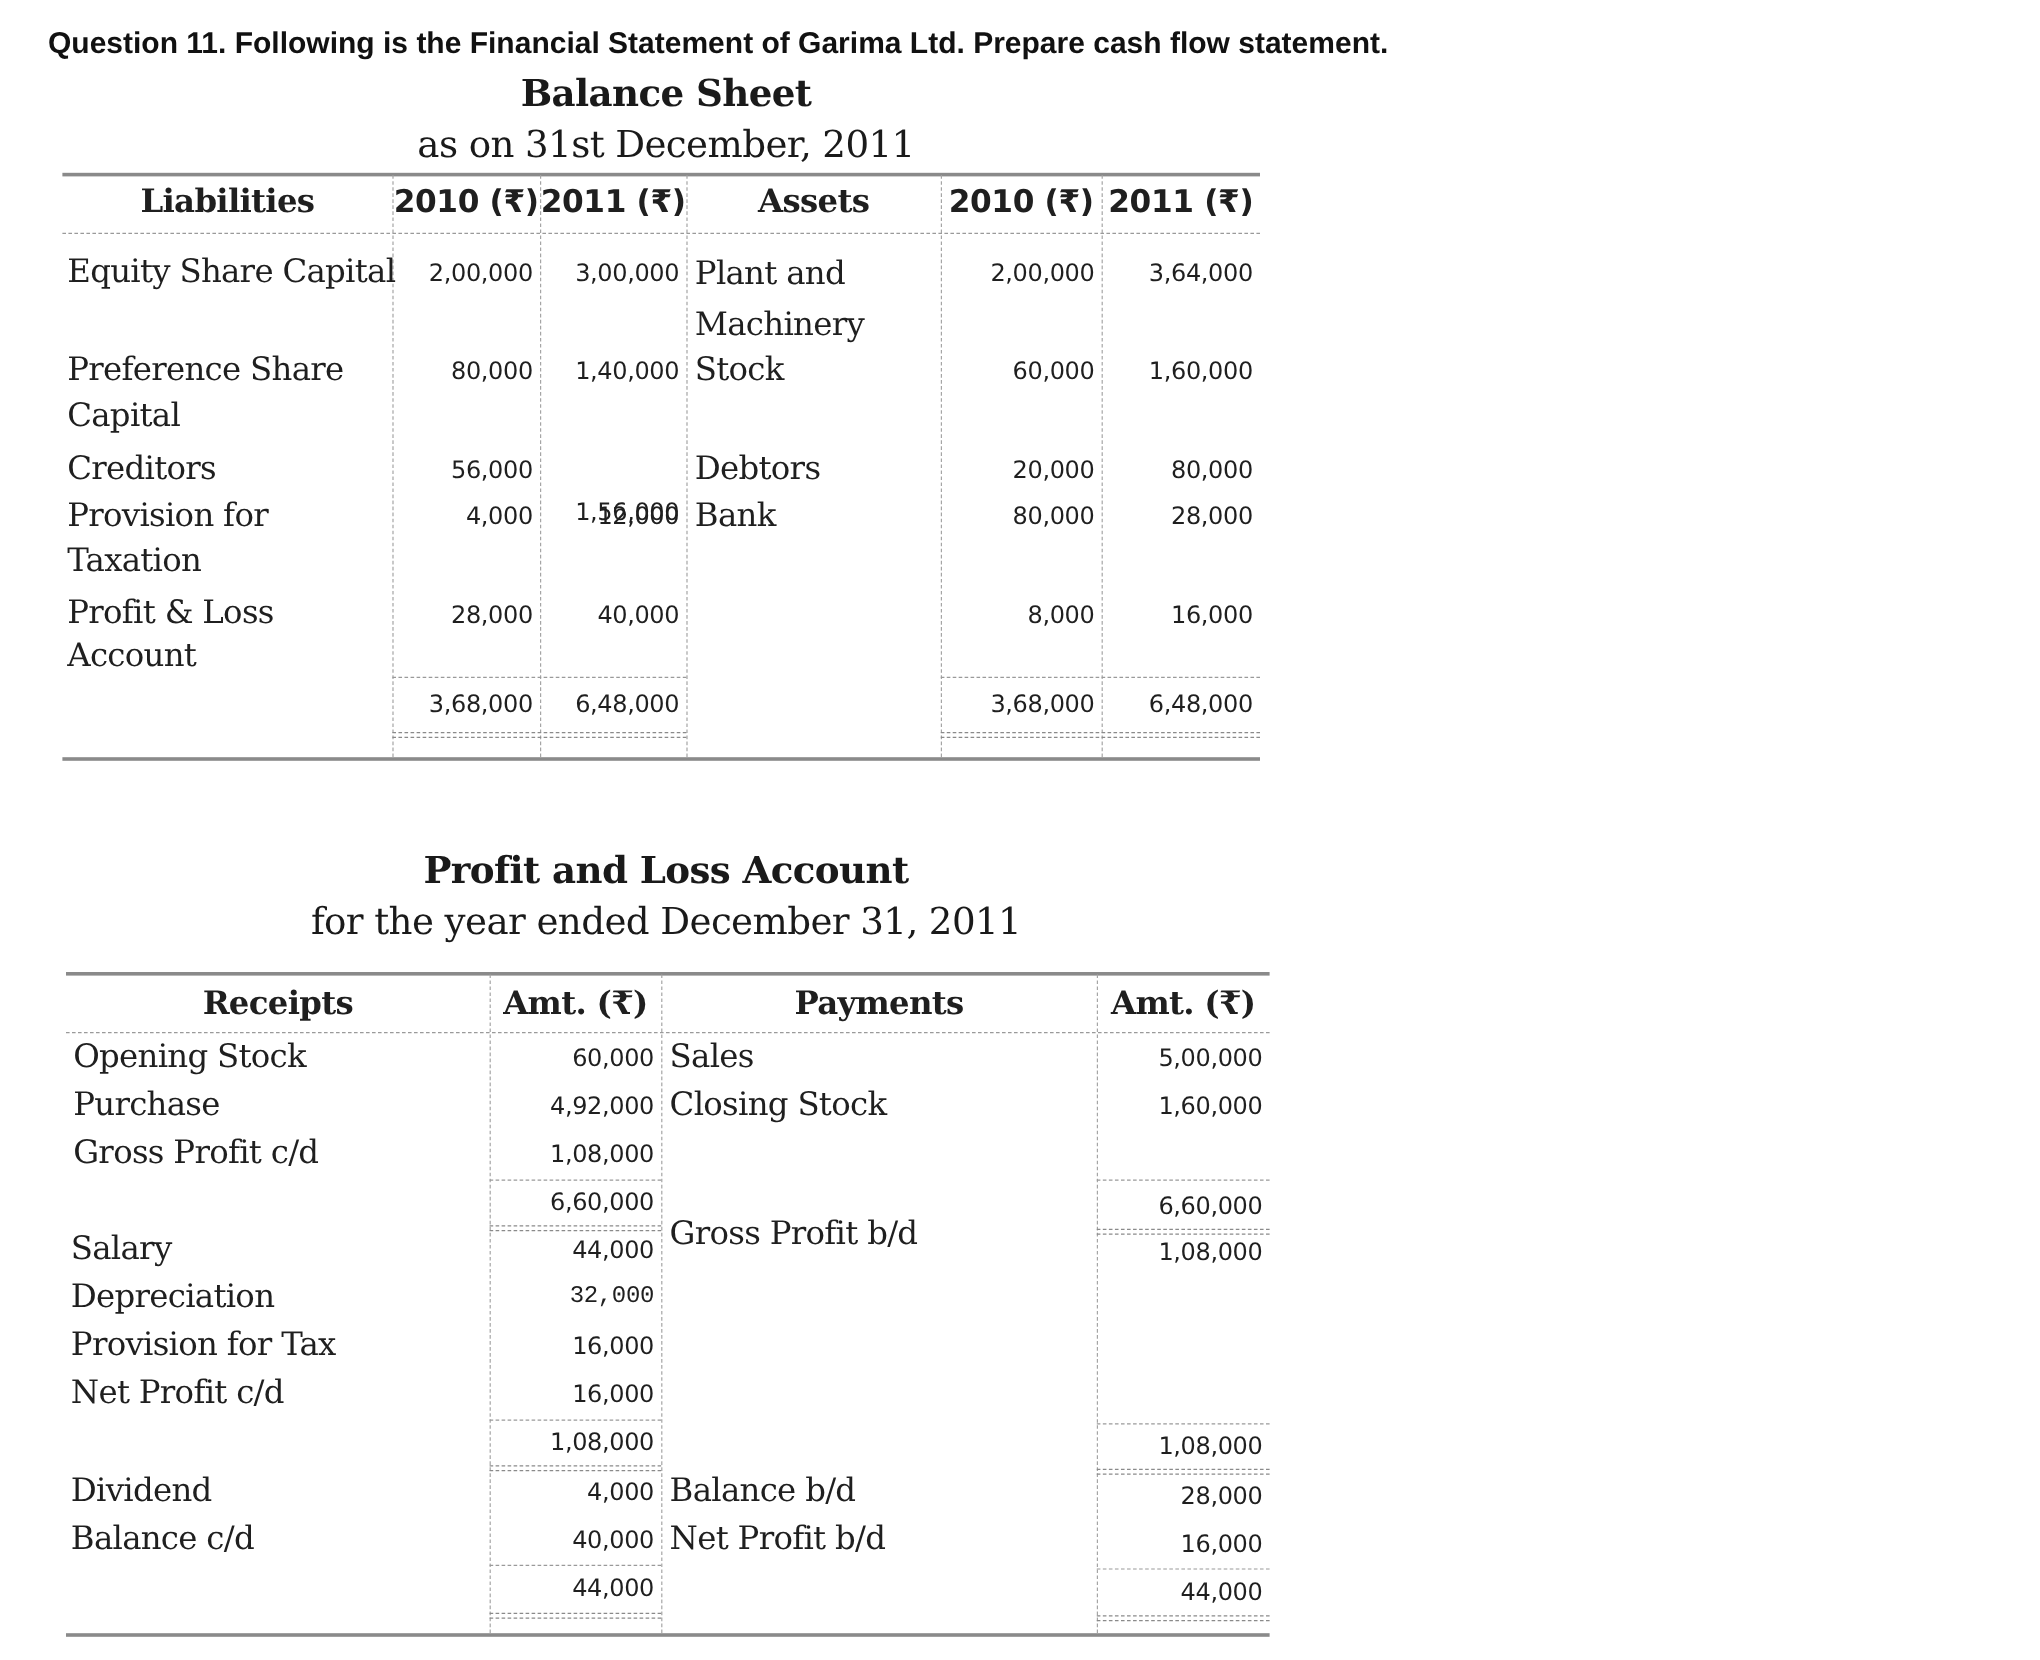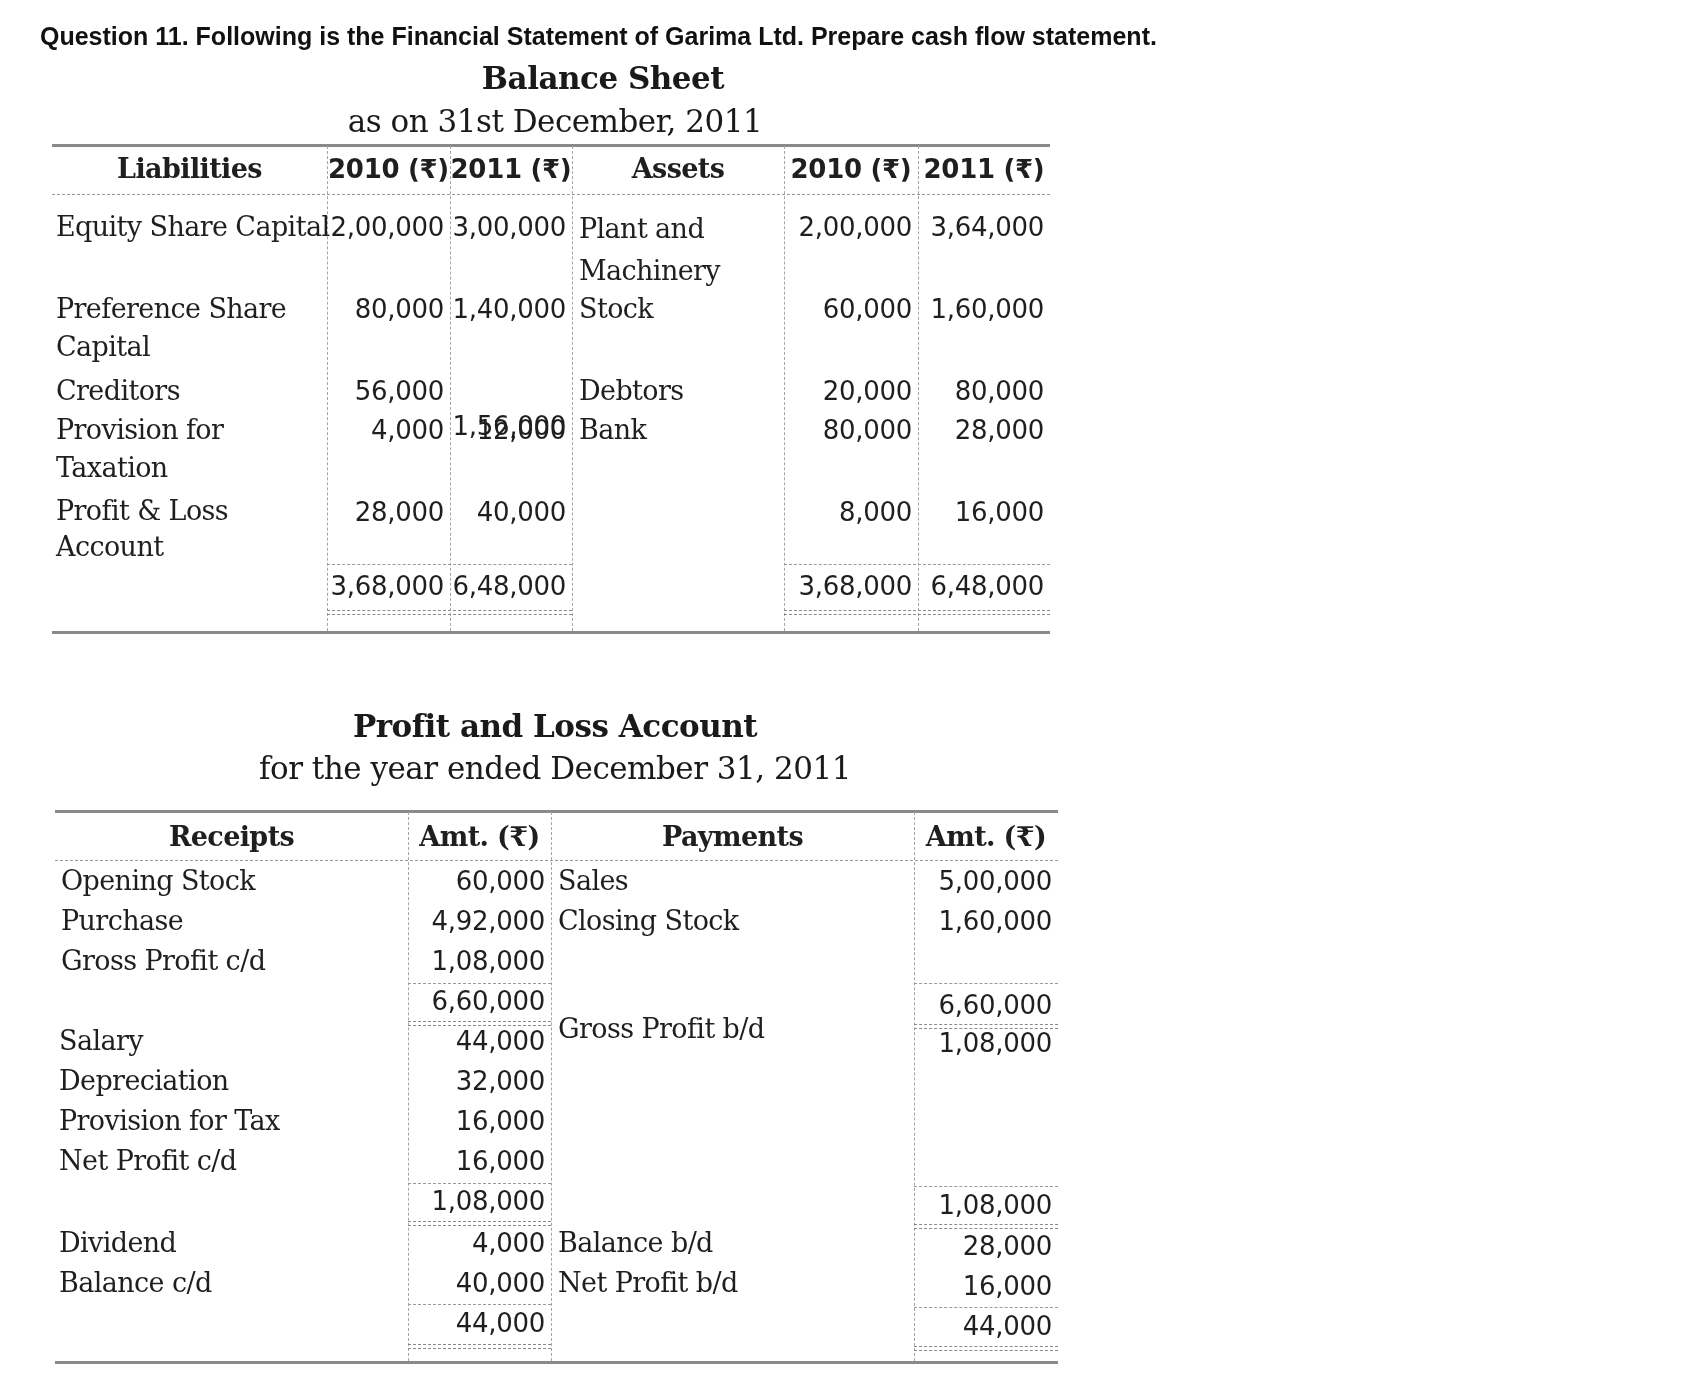--- a/index.html
+++ b/index.html
@@ -17,31 +17,31 @@
   .title.sub { font-size:31px; letter-spacing:-0.5px; }
 
   .tbl { position:absolute; }
   .rule { position:absolute; left:0; right:0; height:0; border-top:3px solid #8a8a8a; }
   .rule.thin { border-top:1.5px dashed #9a9a9a; }
   .vline { position:absolute; width:0; border-left:1.5px dashed #a5a5a5; }
   .hseg { position:absolute; height:0; border-top:1.5px dashed #9a9a9a; }
   .hseg.dbl { height:3px; border-top:1.5px dashed #8a8a8a; border-bottom:1.5px dashed #8a8a8a; }
 
   .cell { position:absolute; font-family:"DejaVu Serif", serif; font-size:27px; line-height:38px; white-space:nowrap; color:#1f1f1f; letter-spacing:-0.6px; }
-  .cell.num { text-align:right; font-family:"DejaVu Sans", sans-serif; font-size:26px; letter-spacing:-0.3px; }
+  .cell.num { text-align:right; font-family:"DejaVu Sans", sans-serif; font-size:20px; letter-spacing:-0.3px; }
   .cell.hdr { font-weight:bold; text-align:center; }
   .cell.hdrnum { font-weight:bold; font-family:"DejaVu Sans", sans-serif; font-size:26px; text-align:center; letter-spacing:-0.3px; }
   .wrap { white-space:normal; line-height:38px; }
 </style>
 </head>
 <body>
 
 <div class="question">Question 11. Following is the Financial Statement of Garima Ltd. Prepare cash flow statement.</div>
 
-<div class="title bold" style="top:60px;padding-left:48px;">Balance Sheet</div>
+<div class="title bold" style="top:60px;">Balance Sheet</div>
 <div class="title sub" style="top:103px;">as on 31st December, 2011</div>
 
 <div class="tbl" style="left:52px; top:144px; width:998px; height:490px;">
   <div class="rule" style="top:0;"></div>
   <div class="rule thin" style="top:50px;"></div>
   <div class="rule" style="top:487px;"></div>
 
   <div class="vline" style="left:275px; top:2px; height:485px;"></div>
   <div class="vline" style="left:398px; top:2px; height:485px;"></div>
   <div class="vline" style="left:520px; top:2px; height:485px;"></div>
@@ -136,21 +136,21 @@
   <div class="hseg" style="left:353px; width:143px; top:173px;"></div>
   <div class="hseg" style="left:859px; width:144px; top:173px;"></div>
   <div class="cell num" style="left:353px; width:137px; top:172px;">6,60,000</div>
   <div class="cell num" style="left:859px; width:138px; top:176px;">6,60,000</div>
   <div class="hseg dbl" style="left:353px; width:143px; top:211px;"></div>
   <div class="hseg dbl" style="left:859px; width:144px; top:214px;"></div>
 
   <div class="cell" style="left:4px; top:212px;">Salary</div>
   <div class="cell num" style="left:353px; width:137px; top:212px;">44,000</div>
   <div class="cell" style="left:4px; top:252px;">Depreciation</div>
-  <div class="cell num" style="left:353px; width:137px; top:252px;">32,000</div>
+  <div class="cell num" style="left:353px; width:137px; top:252px;font-family:Liberation Mono, monospace;">32,000</div>
   <div class="cell" style="left:4px; top:292px;">Provision for Tax</div>
   <div class="cell num" style="left:353px; width:137px; top:292px;">16,000</div>
   <div class="cell" style="left:4px; top:332px;">Net Profit c/d</div>
   <div class="cell num" style="left:353px; width:137px; top:332px;">16,000</div>
 
   <div class="cell" style="left:503px; top:200px;">Gross Profit b/d</div>
   <div class="cell num" style="left:859px; width:138px; top:214px;">1,08,000</div>
 
   <div class="hseg" style="left:353px; width:143px; top:373px;"></div>
   <div class="hseg" style="left:859px; width:144px; top:376px;"></div>

